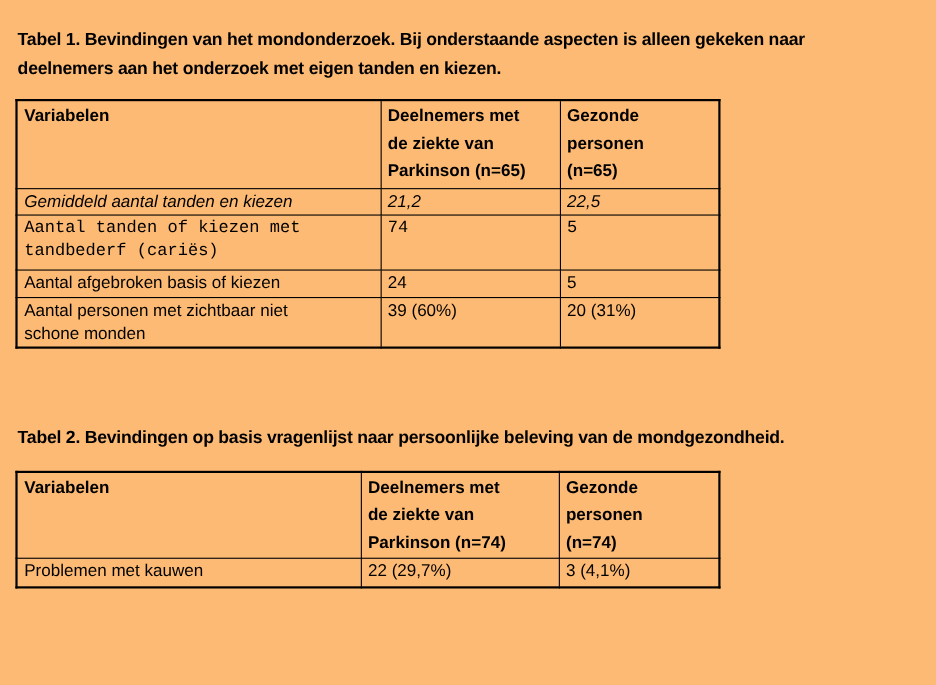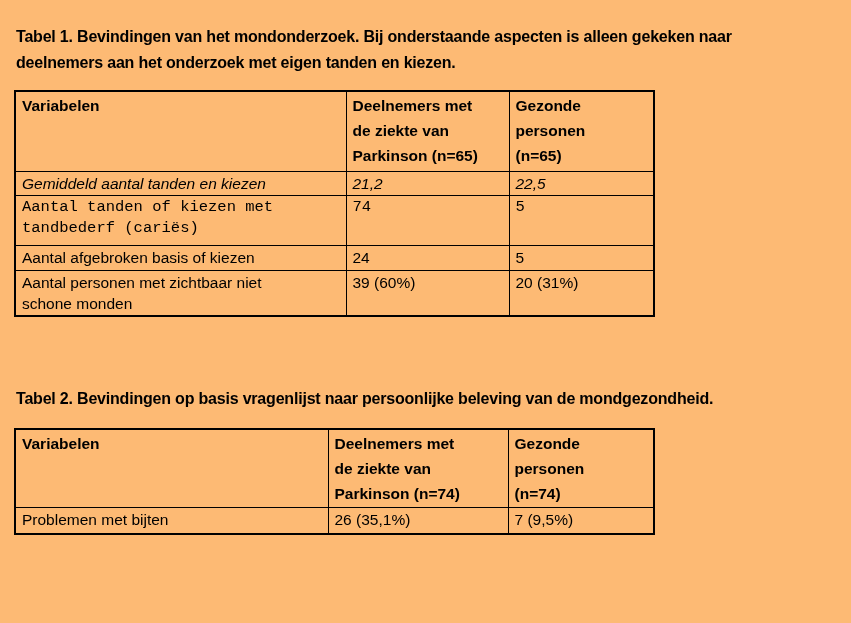--- a/index.html
+++ b/index.html
@@ -124,21 +124,21 @@
         <th>Variabelen</th>
         <th>Deelnemers met
 de ziekte van
 Parkinson (n=74)</th>
         <th>Gezonde
 personen
 (n=74)</th>
       </tr>
     </thead>
     <tbody>
-      <tr class="r1">
-        <td>Problemen met bijten</td>
-        <td>26 (35,1%)</td>
-        <td>7 (9,5%)</td>
+      <tr class="r0">
+        <td>Problemen met kauwen</td>
+        <td>22 (29,7%)</td>
+        <td>3 (4,1%)</td>
       </tr>
     </tbody>
   </table>
 
 </div>
 
 </body></html>

